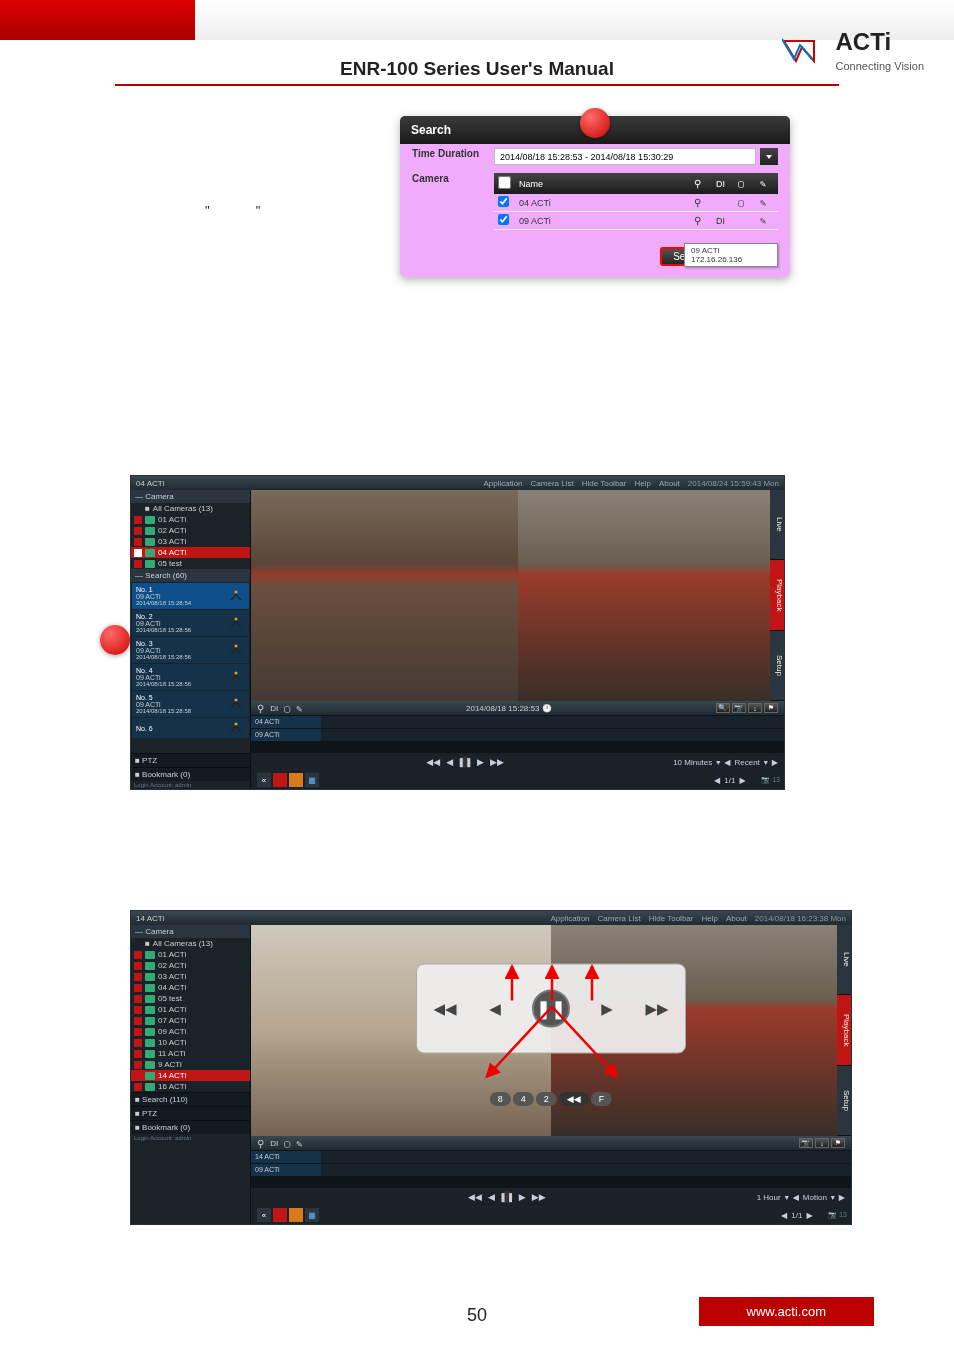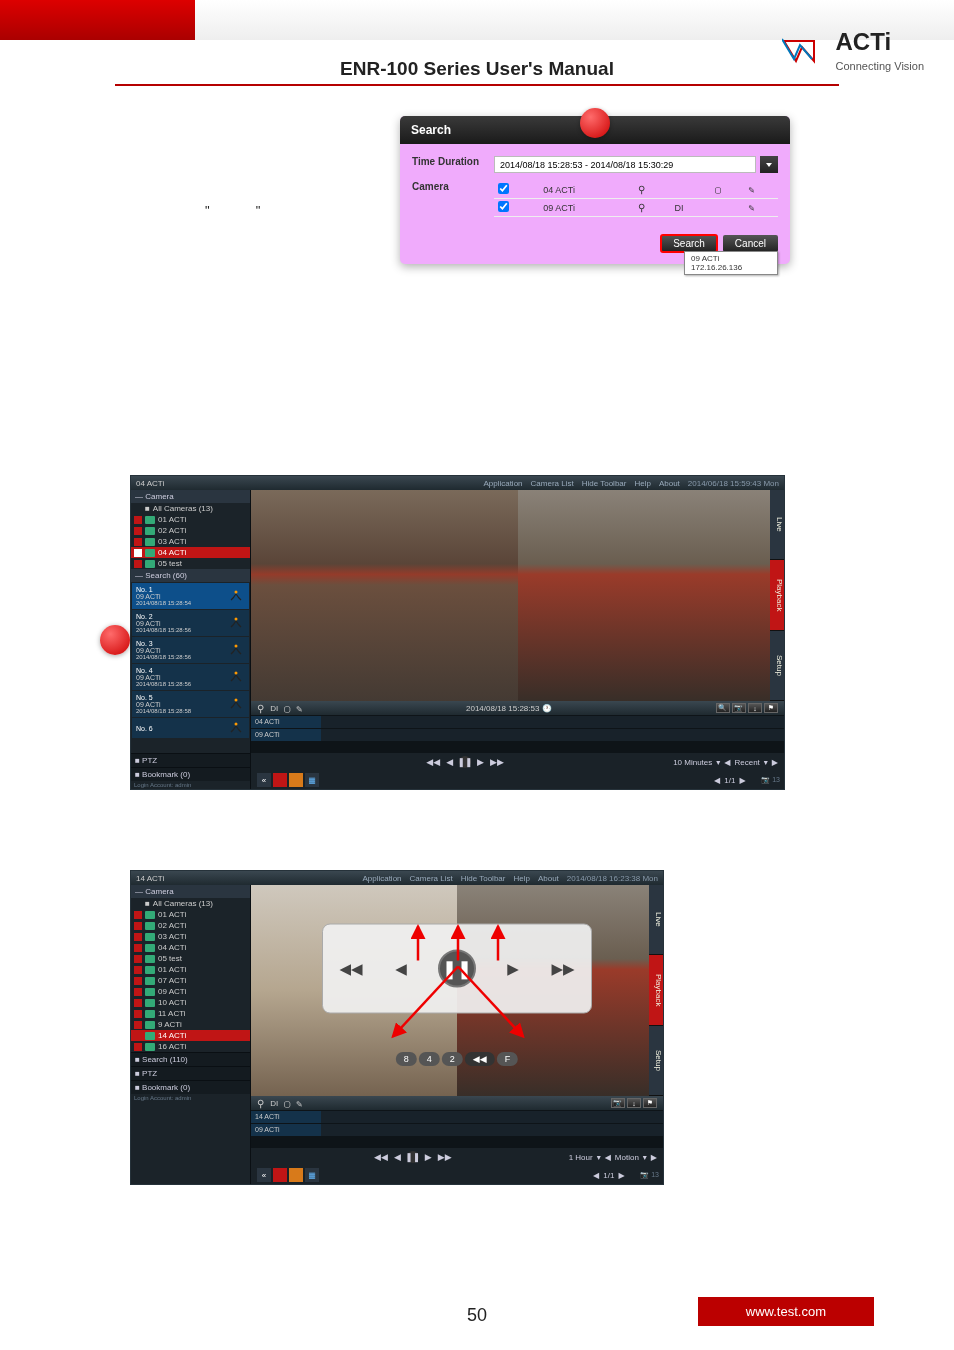--- a/index.html
+++ b/index.html
@@ -17,21 +17,21 @@
     .manual-title-line { border-bottom: 2px solid #b50000; margin: 0 115px 0 115px; position: absolute; top: 84px; left: 0; right: 0; }
     .manual-title-text { position: absolute; top: 58px; width: 100%; text-align: center; font-size: 19px; font-weight: bold; color: #222; }
 
     
     .quotes { position: absolute; top: 203px; left: 205px; font-size: 13px; color: #222; letter-spacing: 46px; }
 
     
     .search-dialog { position: absolute; top: 116px; left: 400px; width: 390px; background: #f0abfc; border-radius: 5px; box-shadow: 0 3px 10px rgba(0,0,0,0.3); }
     .search-head { background: linear-gradient(to bottom, #3a3a3a, #1a1a1a); color: #fff; padding: 7px 11px; font-size: 12px; font-weight: bold; border-radius: 5px 5px 0 0; position: relative; }
     .search-red-dot { position: absolute; top: -8px; left: 50%; transform: translateX(-50%); width: 30px; height: 30px; background: radial-gradient(circle at 35% 30%, #ff6b6b, #c00); border-radius: 50%; box-shadow: 0 1px 4px rgba(0,0,0,0.3); }
-    .search-body { padding: 12px 12px 10px 12px; font-size: 10px; color: #333; }
+    .search-body { padding: 4px 12px 10px 12px; font-size: 10px; color: #333; }
     .search-row { display: flex; align-items: flex-start; margin-bottom: 8px; }
     .search-label { width: 82px; font-size: 10px; font-weight: bold; }
     .search-input { flex: 1; border: 1px solid #bbb; padding: 2px 5px; font-size: 9px; height: 17px; background:#fff; }
     .search-dd { width: 18px; height: 17px; background: linear-gradient(#444,#222); margin-left: 4px; display: flex; align-items: center; justify-content: center; }
     .search-dd::after { content: ""; border-left: 3px solid transparent; border-right: 3px solid transparent; border-top: 4px solid #fff; }
     .cam-table { width: 100%; border-collapse: collapse; font-size: 9px; }
     .cam-thead { background: linear-gradient(#444,#1a1a1a); color: #fff; }
     .cam-thead th { padding: 3px 4px; font-weight: normal; text-align: left; }
     .cam-row td { padding: 2px 4px; border-bottom: 1px solid #eee; }
     .cam-row input[type=checkbox] { width: 11px; height: 11px; }
@@ -135,20 +135,28 @@
     <div class="search-row">
       <div class="search-label">Time Duration</div>
       <input class="search-input" value="2014/08/18 15:28:53 - 2014/08/18 15:30:29" style="">
       <div class="search-dd"></div>
     </div>
     <div class="search-row">
       <div class="search-label">Camera</div>
       <div style="flex:1;position:relative;">
         <table class="cam-table">
           <tbody>
+              <tr class="cam-thead">
+            <th style="width:18px;"><input type="checkbox" style=""></th>
+            <th>Name</th>
+            <th style="width:22px;"><span class="icon-glyph">⚲</span></th>
+            <th style="width:22px;">DI</th>
+            <th style="width:22px;"><span class="icon-glyph">▢</span></th>
+            <th style="width:22px;"><span class="icon-glyph">✎</span></th>
+          </tr>
           <tr class="cam-row">
             <td><input type="checkbox" checked="" style=""></td>
             <td>04 ACTi</td>
             <td><span class="icon-glyph">⚲</span></td>
             <td></td>
             <td><span class="icon-glyph">▢</span></td>
             <td><span class="icon-glyph">✎</span></td>
           </tr>
           <tr class="cam-row">
             <td><input type="checkbox" checked="" style=""></td>
@@ -173,21 +181,21 @@
 <div class="pb-window" style="top:475px;left:130px;width:655px;height:315px;">
   <div class="pb-titlebar">
     <span>04 ACTi</span>
     <span class="spacer"></span>
     <span class="pb-menu">
       <span>Application</span>
       <span>Camera List</span>
       <span>Hide Toolbar</span>
       <span>Help</span>
       <span>About</span>
-      <span style="color:#89a;">2014/06/18 15:59:43 Mon</span>
+      <span style="color:#89a;">2014/08/24 15:59:43 Mon</span>
     </span>
   </div>
   <div class="pb-body">
     <div class="pb-side">
       <div class="pb-side-head">— <span>Camera</span></div>
       <div class="pb-cam-list">
         <div class="pb-cam-item"><span style="width:8px;"></span>■ <span>All Cameras (13)</span></div>
         <div class="pb-cam-item">
             <span class="red-sq"></span>
             <span class="dev-icn"></span>
@@ -364,21 +372,21 @@
           <span>1/1</span>
           <span>▶</span>
         </div>
         <span style="margin-left:16px;font-size:7px;color:#678;">📷 <span>13</span></span>
       </div>
     </div>
   </div>
 </div>
 <div class="big-red-dot" style="top:625px;left:100px;"></div>
 
-<div class="pb-window" style="top:870px;left:130px;width:534px;height:315px;">
+<div class="pb-window" style="top:910px;left:130px;width:722px;height:315px;">
   <div class="pb-titlebar">
     <span>14 ACTi</span>
     <span class="spacer"></span>
     <span class="pb-menu">
       <span>Application</span>
       <span>Camera List</span>
       <span>Hide Toolbar</span>
       <span>Help</span>
       <span>About</span>
       <span style="color:#89a;">2014/08/18 16:23:38 Mon</span>
@@ -548,14 +556,14 @@
           <span>▶</span>
         </div>
         <span style="margin-left:16px;font-size:7px;color:#678;">📷 <span>13</span></span>
       </div>
     </div>
   </div>
 </div>
 
 <div class="footer">
   <span class="page-num">50</span>
-  <span class="footer-link">www.test.com</span>
+  <span class="footer-link">www.acti.com</span>
 </div>
 
 </body></html>

